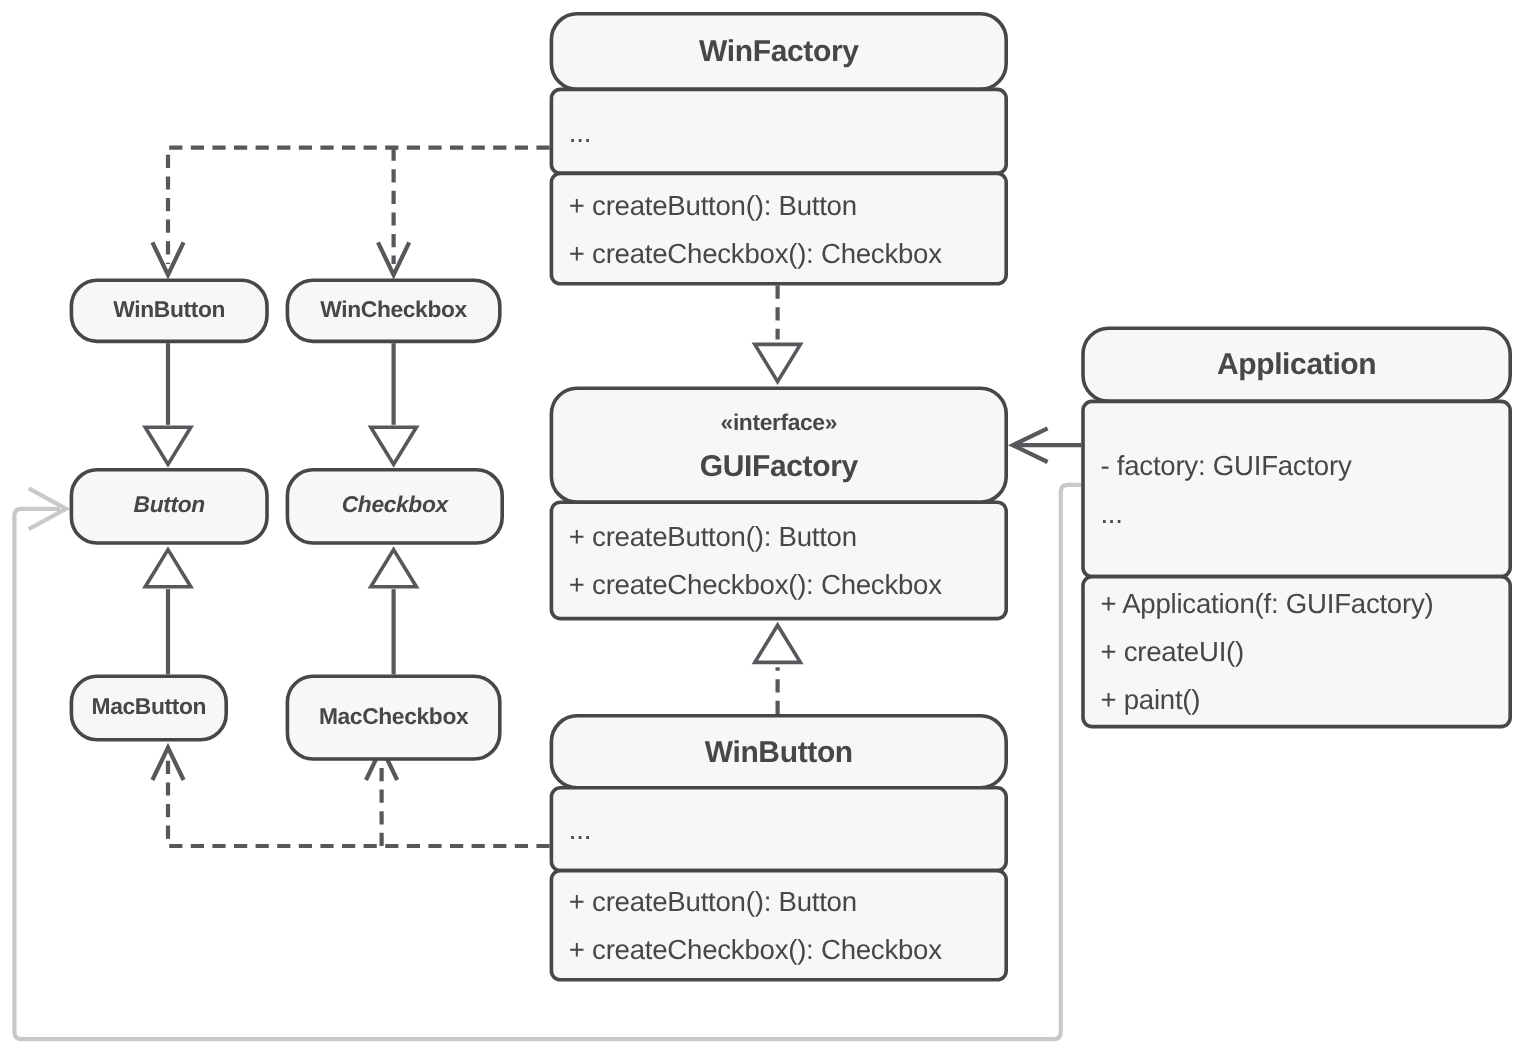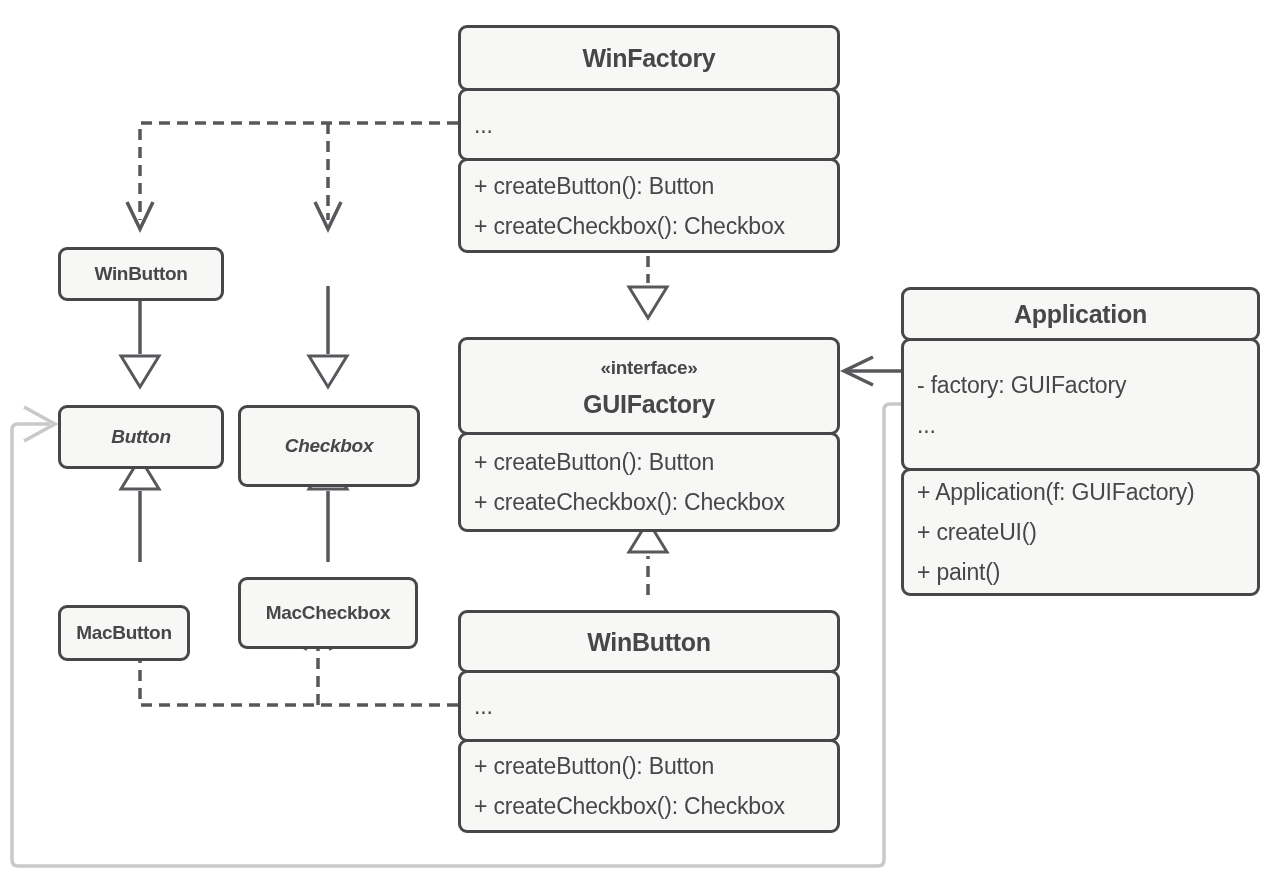--- a/index.html
+++ b/index.html
@@ -17,21 +17,21 @@
   .connectors{position:absolute;left:0;top:0;width:1268px;height:880px;pointer-events:none;}
   .conn{stroke:var(--line);stroke-width:3.5;fill:none;}
   .dashed{stroke-dasharray:11 7;}
   .tri{fill:#ffffff;stroke:var(--line);stroke-width:3;}
   .gray-line{stroke:var(--gray);}
   .uml-class{position:absolute;}
   .comp{
     box-sizing:border-box;border:3px solid var(--border);border-radius:9px;
     background:var(--fill);margin-top:-3px;position:relative;
   }
-  .comp:first-child{margin-top:15px;}
+  .comp:first-child{margin-top:0;border-radius:23px;}
   .title{
     display:flex;flex-direction:column;align-items:center;justify-content:center;
     font-weight:bold;font-size:25px;letter-spacing:-0.3px;
   }
   .stereotype{font-weight:bold;font-size:19px;line-height:36px;}
   .classname{line-height:36px;}
   .small .title{font-size:19px;}
   .abstract .title{font-style:italic;font-size:19px;}
   .body{
     display:flex;flex-direction:column;justify-content:center;
@@ -126,54 +126,59 @@
     <div class="comp body" style="height:72px">
       <div class="member">...</div>
     </div>
     <div class="comp body" style="height:94px">
       <div class="member">+ createButton(): Button</div>
       <div class="member">+ createCheckbox(): Checkbox</div>
     </div>
   </div>
 
   <div class="uml-class" style="left:901px;top:272px;width:359px">
-    <div class="comp title" style="height:54px">
+    <div class="comp title" style="height:64px">
       <span class="classname">Application</span>
     </div>
-    <div class="comp body" style="height:133px">
+    <div class="comp body" style="height:149px">
       <div class="member">- factory: GUIFactory</div>
       <div class="member">...</div>
     </div>
     <div class="comp body" style="height:128px">
       <div class="member">+ Application(f: GUIFactory)</div>
       <div class="member">+ createUI()</div>
       <div class="member">+ paint()</div>
     </div>
   </div>
 
   <div class="uml-class small" style="left:58px;top:232px;width:166px">
     <div class="comp title" style="height:54px">
       <span class="classname">WinButton</span>
     </div>
   </div>
 
+  <div class="uml-class small" style="left:238px;top:232px;width:180px">
+    <div class="comp title" style="height:54px">
+      <span class="classname">WinCheckbox</span>
+    </div>
+  </div>
 
   <div class="uml-class small abstract" style="left:58px;top:390px;width:166px">
     <div class="comp title" style="height:64px">
       <span class="classname">Button</span>
     </div>
   </div>
 
   <div class="uml-class small abstract" style="left:238px;top:390px;width:182px">
-    <div class="comp title" style="height:82px">
+    <div class="comp title" style="height:64px">
       <span class="classname">Checkbox</span>
     </div>
   </div>
 
-  <div class="uml-class small" style="left:58px;top:590px;width:132px">
+  <div class="uml-class small" style="left:58px;top:562px;width:132px">
     <div class="comp title" style="height:56px">
       <span class="classname">MacButton</span>
     </div>
   </div>
 
   <div class="uml-class small" style="left:238px;top:562px;width:180px">
     <div class="comp title" style="height:72px">
       <span class="classname">MacCheckbox</span>
     </div>
   </div>

